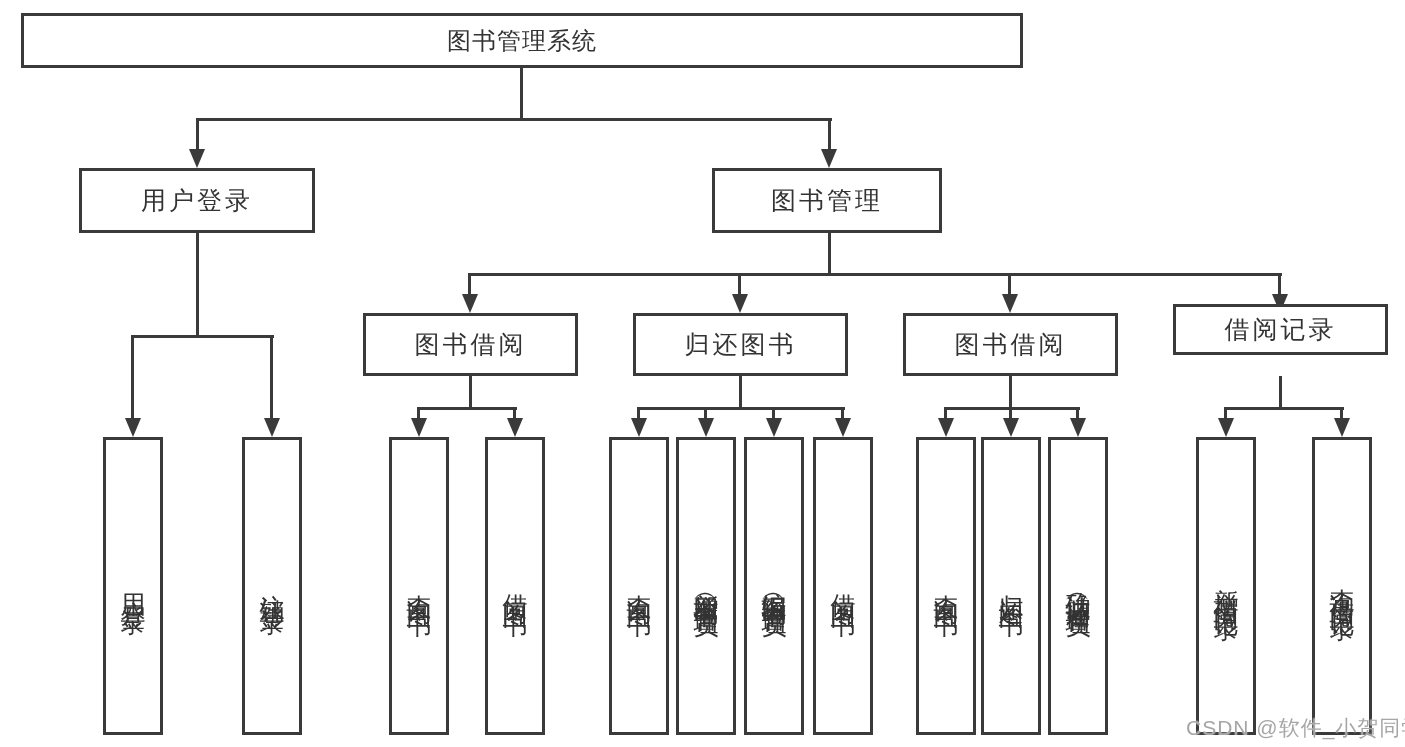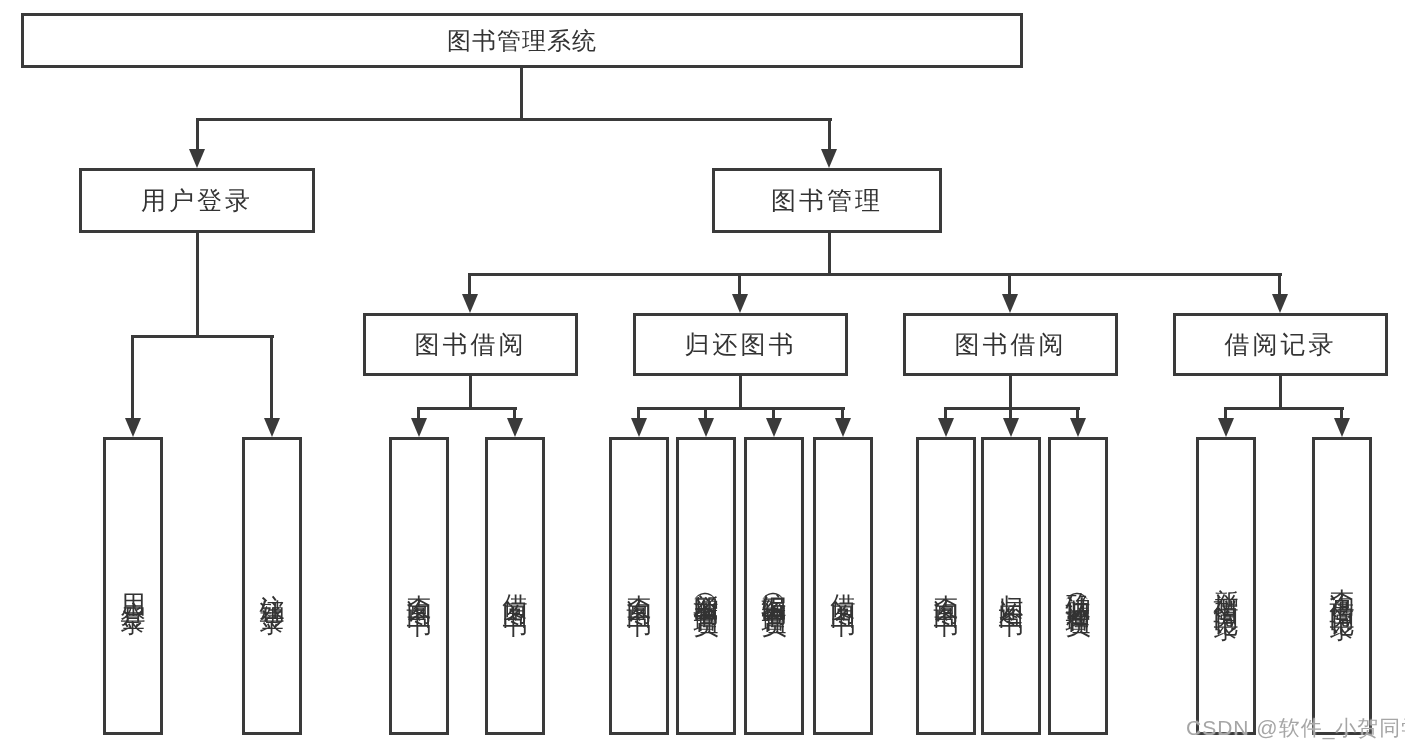--- a/index.html
+++ b/index.html
@@ -120,21 +120,21 @@
 
   <div class="box node-h" style="left:363px;top:313px;width:215px;height:63px">
     <span class="lbl">图书借阅</span>
   </div>
   <div class="box node-h" style="left:633px;top:313px;width:215px;height:63px">
     <span class="lbl">归还图书</span>
   </div>
   <div class="box node-h" style="left:903px;top:313px;width:215px;height:63px">
     <span class="lbl">图书借阅</span>
   </div>
-  <div class="box node-h" style="left:1173px;top:313px;width:215px;height:63px">
+  <div class="box node-h" style="left:1173px;top:304px;width:215px;height:51px">
     <span class="lbl">借阅记录</span>
   </div>
 
   <div class="vline" style="left:469px;top:376px;height:31px"></div>
   <div class="hline" style="left:417px;top:407px;width:100px"></div>
   <div class="vline" style="left:417px;top:407px;height:12px"></div>
   <div class="ahead" style="left:411px;top:418px"></div>
   <div class="vline" style="left:513px;top:407px;height:12px"></div>
   <div class="ahead" style="left:507px;top:418px"></div>
 

